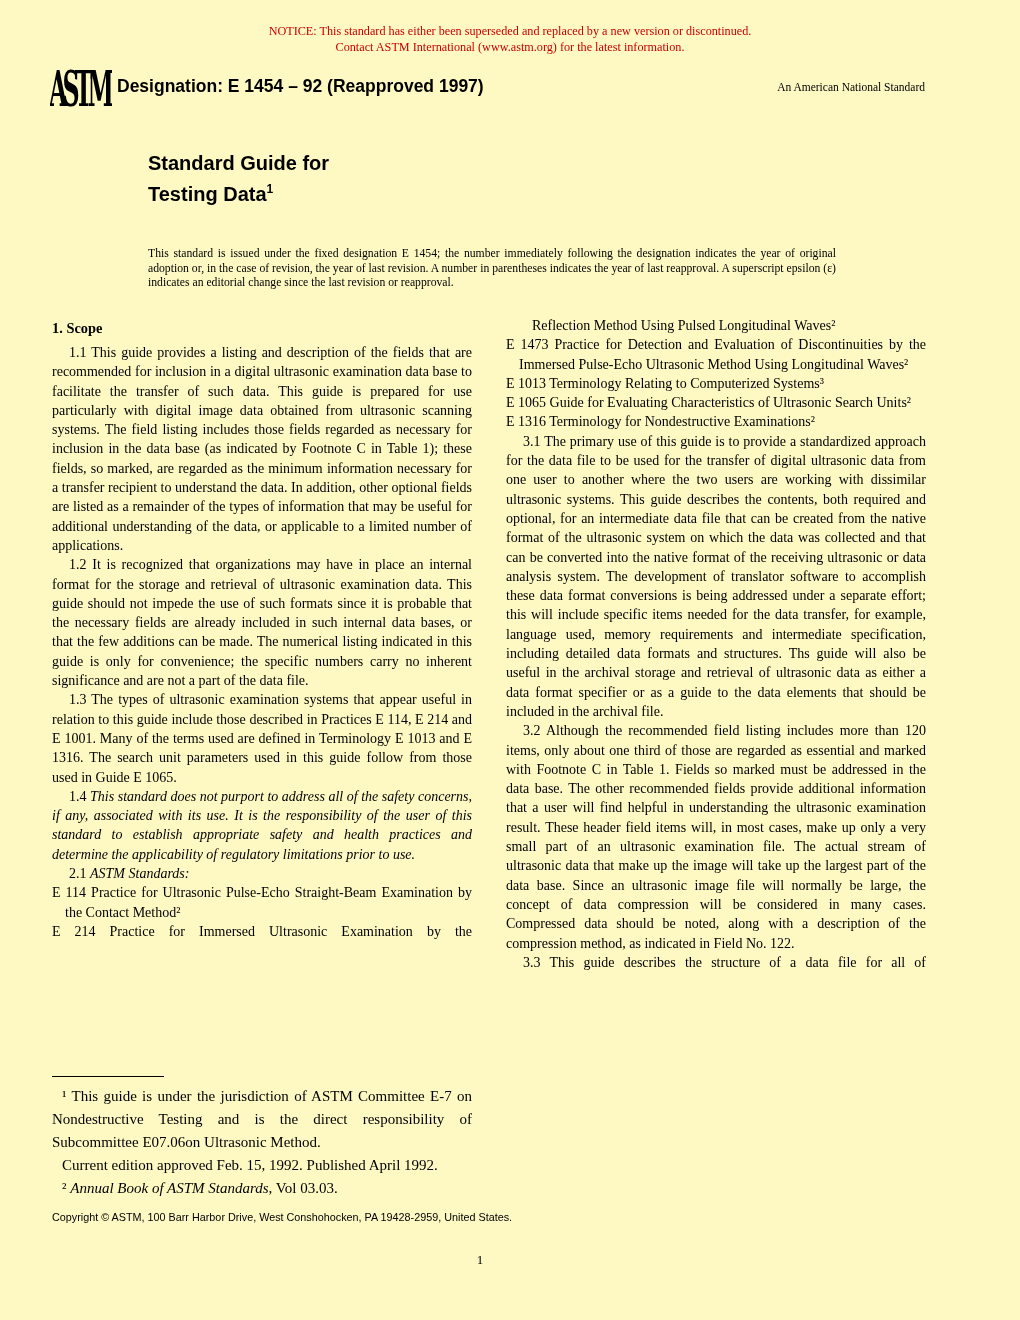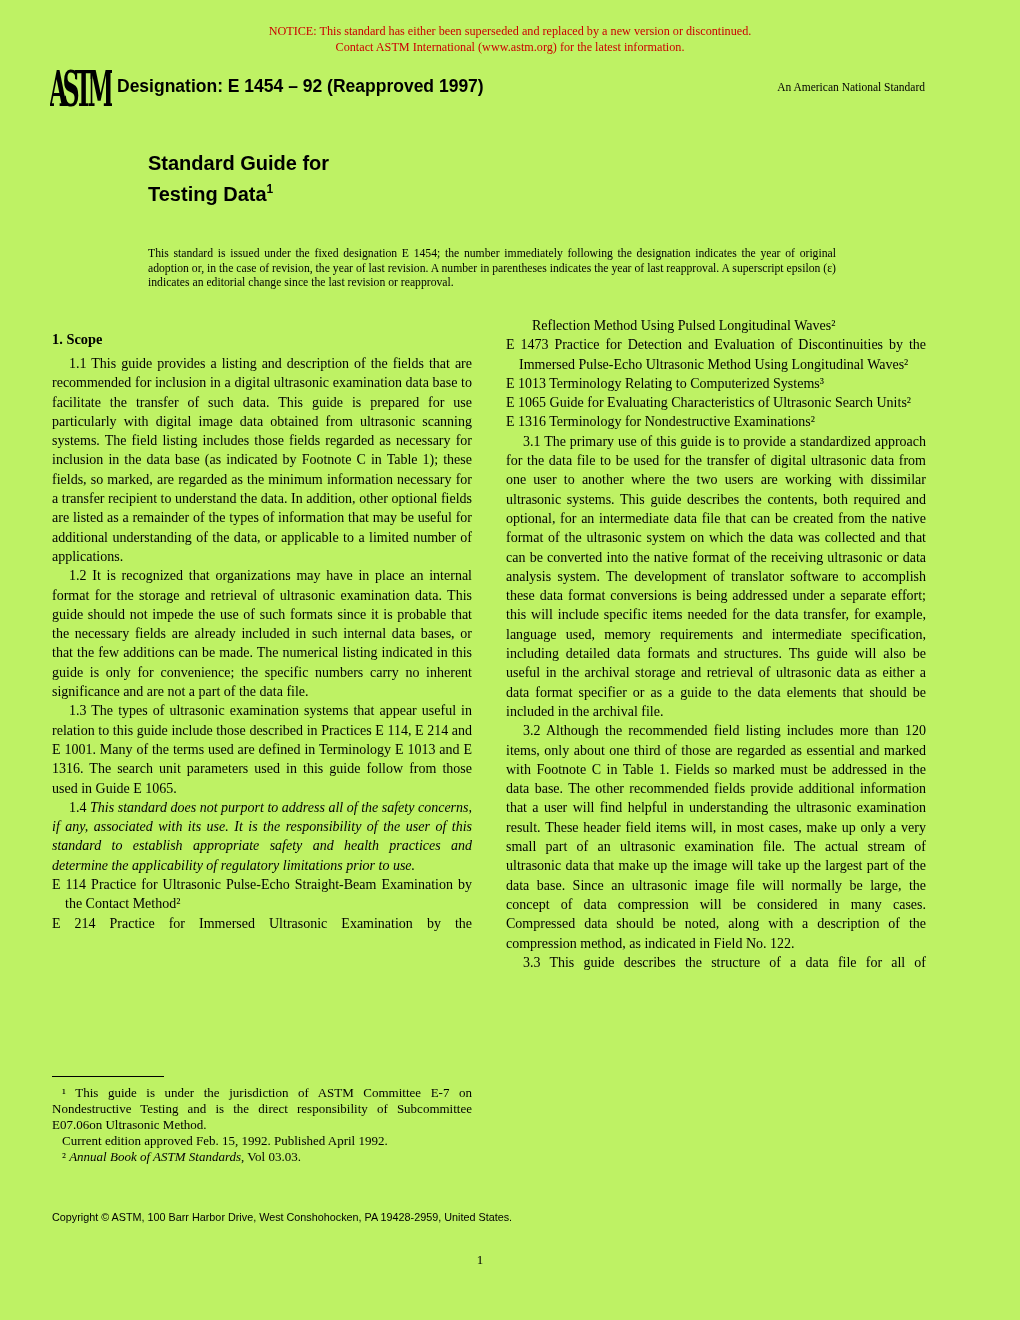--- a/index.html
+++ b/index.html
@@ -1,18 +1,18 @@
 <!DOCTYPE html>
 <html><head>
 <meta charset="utf-8">
 <style>
   html,body { margin:0; padding:0; background:#e8e8e8; }
   .page {
     position:relative; width:1020px; height:1320px; margin:0 auto;
-    background:#bef264; color:#000;
+    background:#fef9c3; color:#000;
     font-family:"Liberation Serif", serif;
     overflow:hidden;
   }
   
   .notice {
     position:absolute; top:24px; left:0; width:100%;
     text-align:center; font-size:12.2px; line-height:15.5px;
   }
   
   .logo {
@@ -46,33 +46,33 @@
   }
   
   .columns {
     position:absolute; left:52px; top:316px; width:874px;
     display:flex; gap:34px;
   }
   .col { width:420px; }
   .col h4 {
     margin:10px 0 6px 0; font-size:14.4px; font-weight:bold;
   }
-  .col > h4:first-child { margin-top:15px; }
+  .col > h4:first-child { margin-top:4px; }
   .body {
     margin:0; font-size:14px; line-height:19.3px; text-align:justify;
   }
   .ind { text-indent:17px; }
   .it { font-style:italic; }
   .ref { padding-left:13px; text-indent:-13px; }
   .ref-cont { padding-left:26px; }
   .stretch { text-align-last:justify; }
   
   .fnblock {
     position:absolute; width:420px;
-    font-size:13px; line-height:16px; text-align:justify;
+    font-size:15px; line-height:23px; text-align:justify;
   }
   .fnleft { left:52px; top:1076px; }
   .fnright { left:506px; top:1142px; }
   .fnrule { width:112px; border-top:1.2px solid #000; margin:0 0 8px 0; }
   .fnblock p { margin:0; text-indent:10px; }
   
   .footer {
     position:absolute; left:52px; top:1211px;
     font-family:"Liberation Sans", sans-serif; font-size:10.8px;
   }
@@ -104,20 +104,21 @@
 
   <p class="abstract">This standard is issued under the fixed designation E 1454; the number immediately following the designation indicates the year of original adoption or, in the case of revision, the year of last revision. A number in parentheses indicates the year of last reapproval. A superscript epsilon (ε) indicates an editorial change since the last revision or reapproval.</p>
 
   <div class="columns">
     <div class="col">
       <h4>1.  Scope</h4>
       <p class="body ind">1.1  This guide provides a listing and description of the fields that are recommended for inclusion in a digital ultrasonic examination data base to facilitate the transfer of such data. This guide is prepared for use particularly with digital image data obtained from ultrasonic scanning systems. The field listing includes those fields regarded as necessary for inclusion in the data base (as indicated by Footnote C in Table 1); these fields, so marked, are regarded as the minimum information necessary for a transfer recipient to understand the data. In addition, other optional fields are listed as a remainder of the types of information that may be useful for additional understanding of the data, or applicable to a limited number of applications.</p>
       <p class="body ind">1.2  It is recognized that organizations may have in place an internal format for the storage and retrieval of ultrasonic examination data. This guide should not impede the use of such formats since it is probable that the necessary fields are already included in such internal data bases, or that the few additions can be made. The numerical listing indicated in this guide is only for convenience; the specific numbers carry no inherent significance and are not a part of the data file.</p>
       <p class="body ind">1.3  The types of ultrasonic examination systems that appear useful in relation to this guide include those described in Practices E 114, E 214 and E 1001. Many of the terms used are defined in Terminology E 1013 and E 1316. The search unit parameters used in this guide follow from those used in Guide E 1065.</p>
       <p class="body ind"><span>1.4</span>  <span class="it">This standard does not purport to address all of the safety concerns, if any, associated with its use. It is the responsibility of the user of this standard to establish appropriate safety and health practices and determine the applicability of regulatory limitations prior to use.</span></p>
+      <p class="body ind"><span>2.1</span>  <span class="it">ASTM Standards:</span></p>
       <p class="body ref">E 114  Practice for Ultrasonic Pulse-Echo Straight-Beam Examination by the Contact Method²</p>
       <p class="body ref stretch">E 214  Practice for Immersed Ultrasonic Examination by the</p>
     </div>
     <div class="col">
       <p class="body ref-cont">Reflection Method Using Pulsed Longitudinal Waves²</p>
       <p class="body ref">E 1473  Practice for Detection and Evaluation of Discontinuities by the Immersed Pulse-Echo Ultrasonic Method Using Longitudinal Waves²</p>
       <p class="body ref">E 1013  Terminology Relating to Computerized Systems³</p>
       <p class="body ref">E 1065  Guide for Evaluating Characteristics of Ultrasonic Search Units²</p>
       <p class="body ref">E 1316  Terminology for Nondestructive Examinations²</p>
       <p class="body ind">3.1  The primary use of this guide is to provide a standardized approach for the data file to be used for the transfer of digital ultrasonic data from one user to another where the two users are working with dissimilar ultrasonic systems. This guide describes the contents, both required and optional, for an intermediate data file that can be created from the native format of the ultrasonic system on which the data was collected and that can be converted into the native format of the receiving ultrasonic or data analysis system. The development of translator software to accomplish these data format conversions is being addressed under a separate effort; this will include specific items needed for the data transfer, for example, language used, memory requirements and intermediate specification, including detailed data formats and structures. Ths guide will also be useful in the archival storage and retrieval of ultrasonic data as either a data format specifier or as a guide to the data elements that should be included in the archival file.</p>

